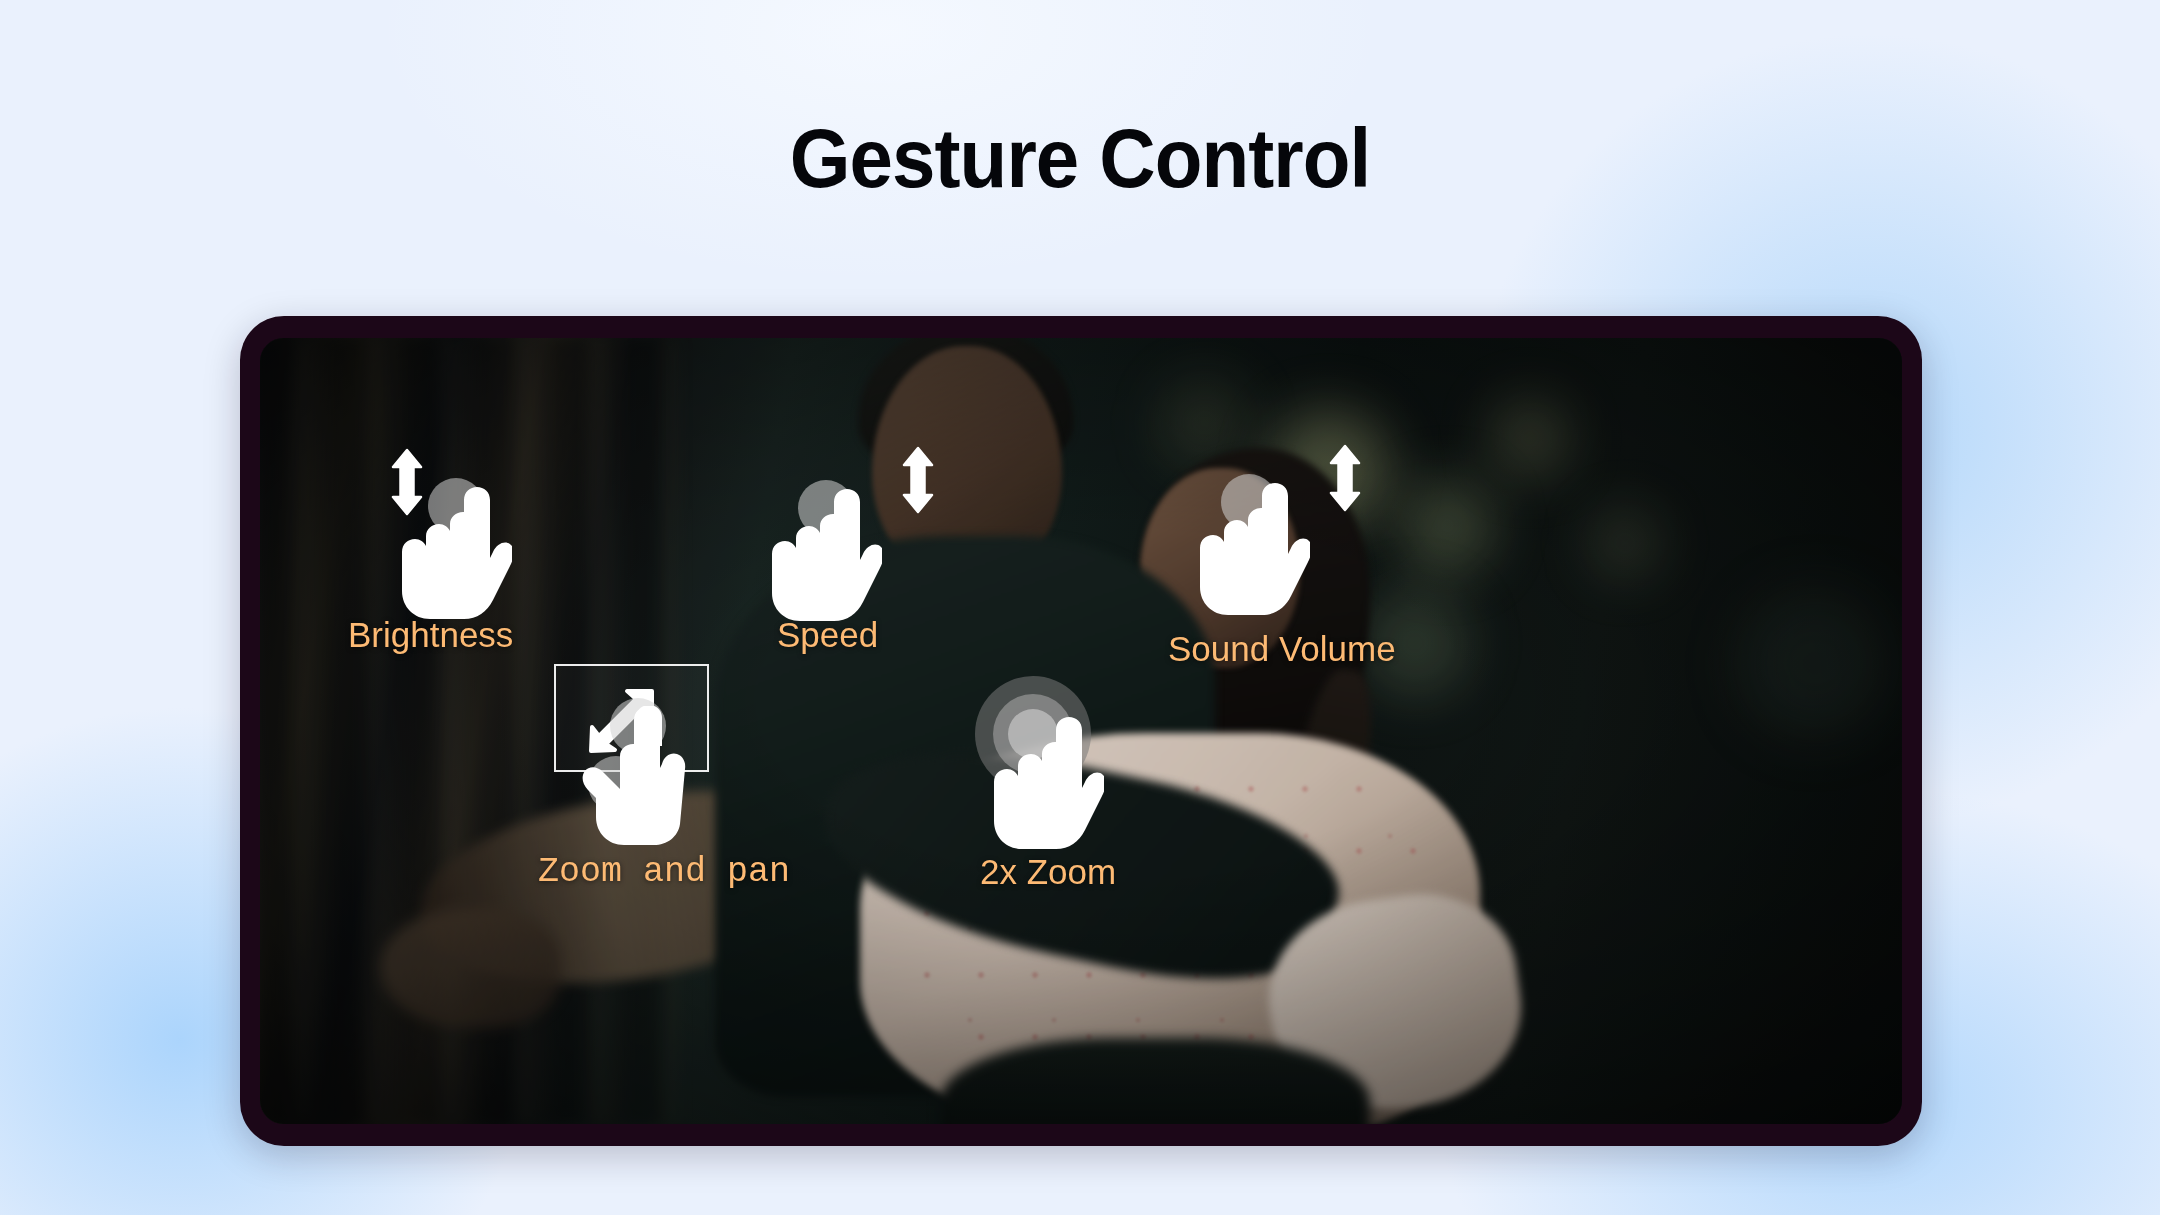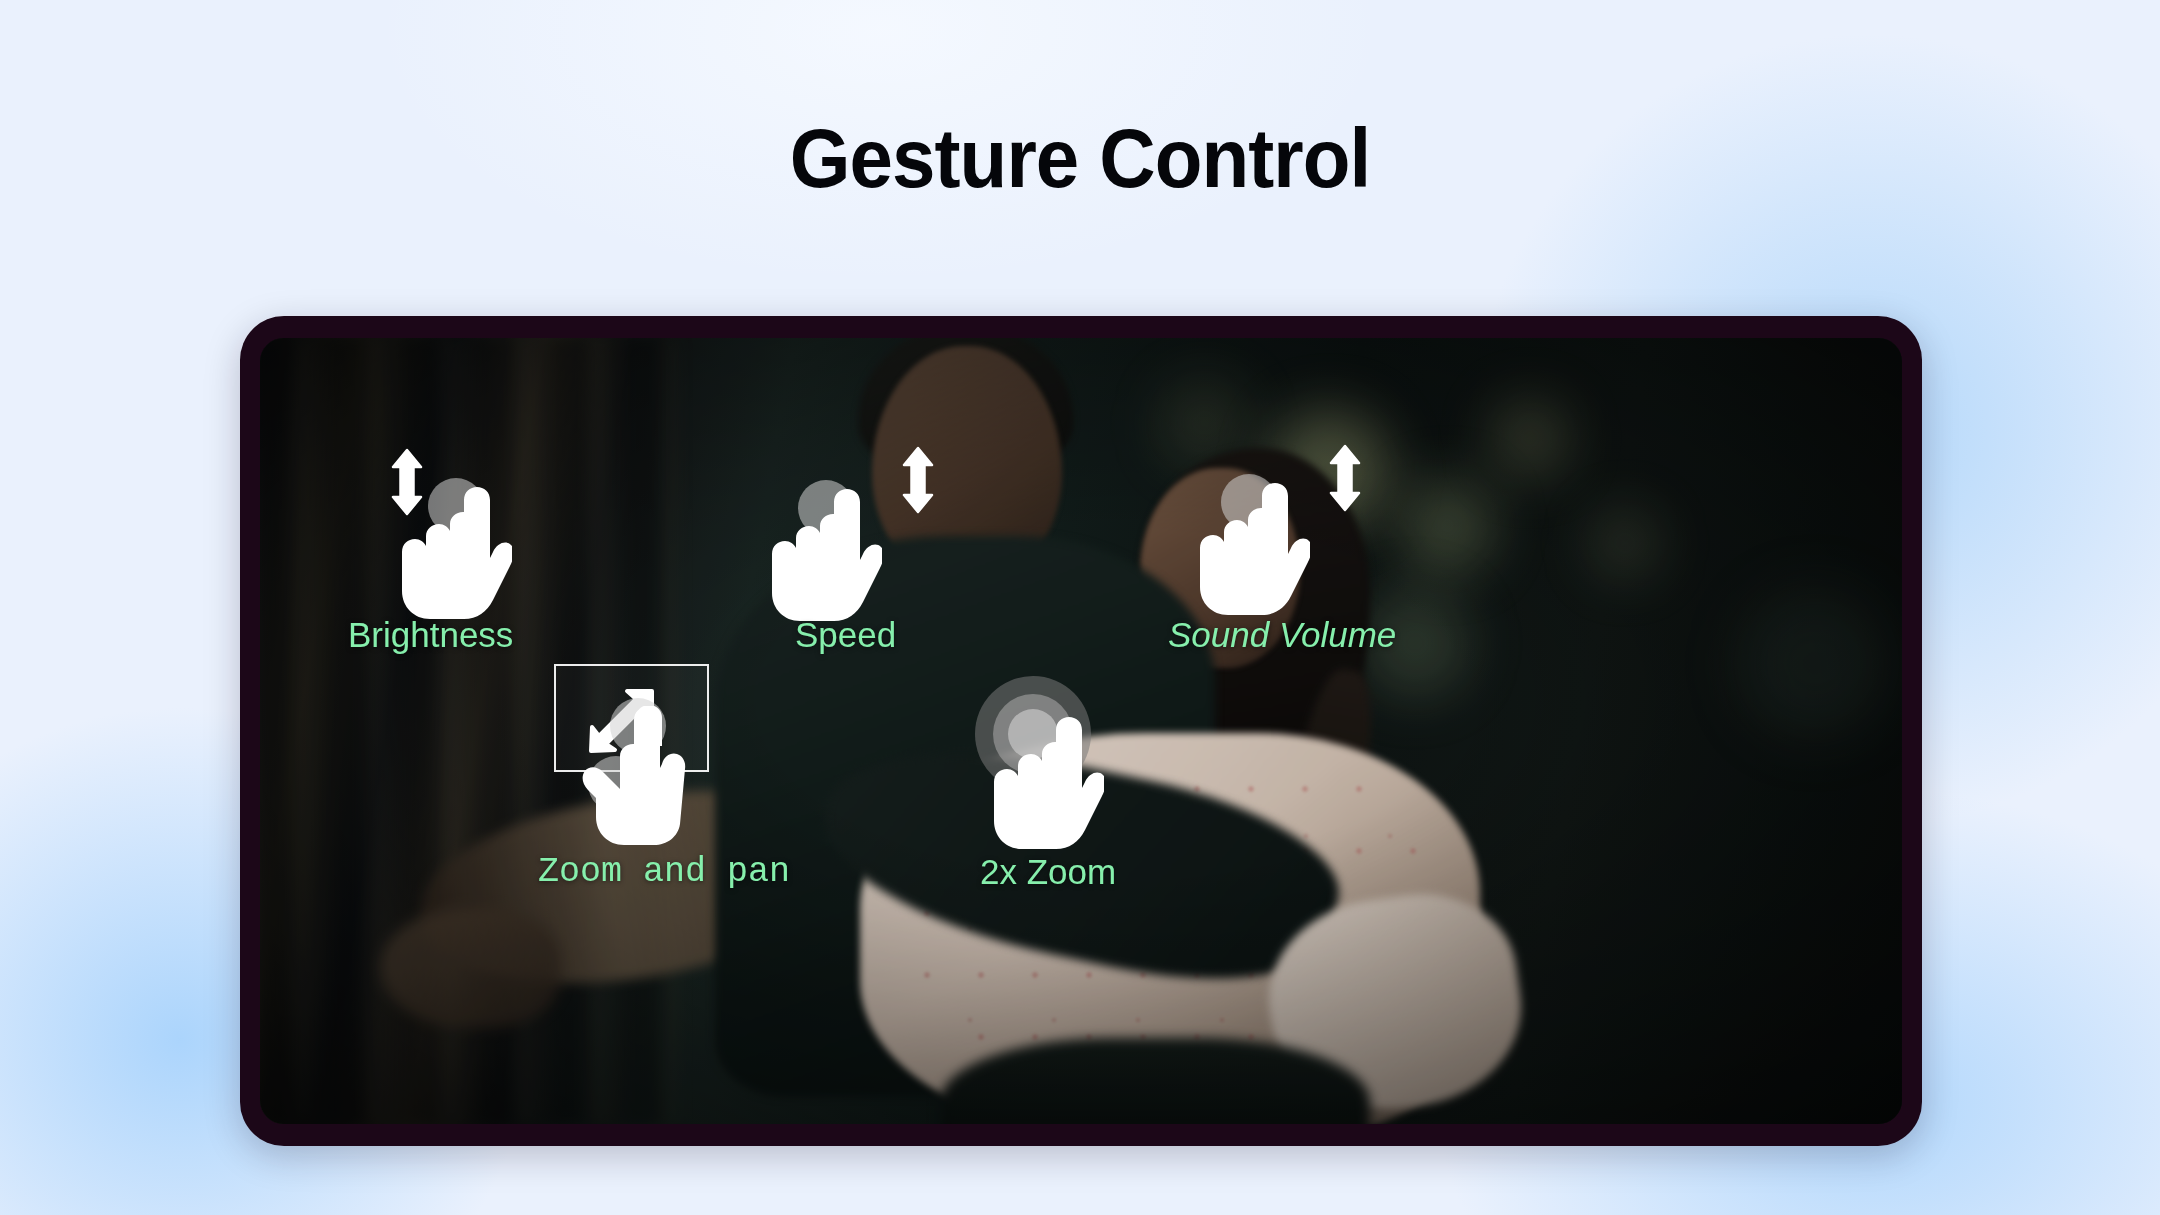--- a/index.html
+++ b/index.html
@@ -203,21 +203,21 @@
       radial-gradient(ellipse at 52% 46%, rgba(0,0,0,0) 28%, rgba(0,0,0,0.45) 78%, rgba(0,0,0,0.72) 100%);
   }
   .sc-dim { inset:0; background: rgba(0,0,0,0.12); }
 
   
   #gesture-overlay { position:absolute; inset:0; }
   .gesture { position:absolute; }
 
   .gesture-label {
     position:absolute;
-    color:#86efac;
+    color:#fdba74;
     font-size: 35px;
     font-weight: 400;
     white-space: nowrap;
     text-shadow: 0 1px 5px rgba(0,0,0,0.55);
   }
 
   .arrow-v { position:absolute; }
   .hand-icon { position:absolute; }
   .zoom-box {
     position:absolute;
@@ -312,21 +312,21 @@
                    C74 6 80 1 87 1 C94 1 100 6 100 14
                    L100 72
                    L103 66 C107 57 116 54 121 59 C126 64 124 72 120 80
                    L103 114 C97 126 87 133 74 133
                    L40 133 C24 133 12 121 12 105
                    L12 66 C12 58 18 53 25 53 C30 53 34 56 36 60
                    L36 50 C36 43 42 38 49 38 C54 38 58 41 60 45
                    L60 38 C60 31 66 26 73 26 C73 26 74 26 74 26 Z" fill="#ffffff"></path>
         </svg>
 
-        <div class="gesture-label" style="left:517px; top:277px;margin-left:18px;">Speed</div>
+        <div class="gesture-label" style="left:517px; top:277px;">Speed</div>
       </div>
 
       <div class="gesture" style="left:0; top:0; width:100%; height:100%;">
 
         <svg class="arrow-v" style="left:1068px; top:106px;" width="34" height="68" viewBox="0 0 34 68">
           <path d="M17 2 L31 19 L23.5 19 L23.5 49 L31 49 L17 66 L3 49 L10.5 49 L10.5 19 L3 19 Z" fill="#ffffff" stroke="#ffffff" stroke-width="2.5" stroke-linejoin="round"></path>
         </svg>
 
         <div class="tap-dot" style="left:961px; top:136px; width:56px; height:56px;"></div>
 
@@ -335,21 +335,21 @@
                    C74 6 80 1 87 1 C94 1 100 6 100 14
                    L100 72
                    L103 66 C107 57 116 54 121 59 C126 64 124 72 120 80
                    L103 114 C97 126 87 133 74 133
                    L40 133 C24 133 12 121 12 105
                    L12 66 C12 58 18 53 25 53 C30 53 34 56 36 60
                    L36 50 C36 43 42 38 49 38 C54 38 58 41 60 45
                    L60 38 C60 31 66 26 73 26 C73 26 74 26 74 26 Z" fill="#ffffff"></path>
         </svg>
 
-        <div class="gesture-label" style="left:908px; top:277px;font-style:italic;">Sound Volume</div>
+        <div class="gesture-label" style="left:908px; top:291px;">Sound Volume</div>
       </div>
 
       <div class="gesture" style="left:0; top:0; width:100%; height:100%;font-family:Liberation Mono, monospace;">
 
         <div class="zoom-box" style="left:294px; top:326px; width:155px; height:108px;"></div>
 
         <svg style="position:absolute; left:328px; top:350px;" width="68" height="66" viewBox="0 0 68 66">
           <path d="M64 3 L64 28 L55 19 L18 56 L27 62 L3 63 L4 39 L11 48 L48 11 L39 3 Z" fill="#ffffff" stroke="#ffffff" stroke-width="4" stroke-linejoin="round"></path>
         </svg>
 

